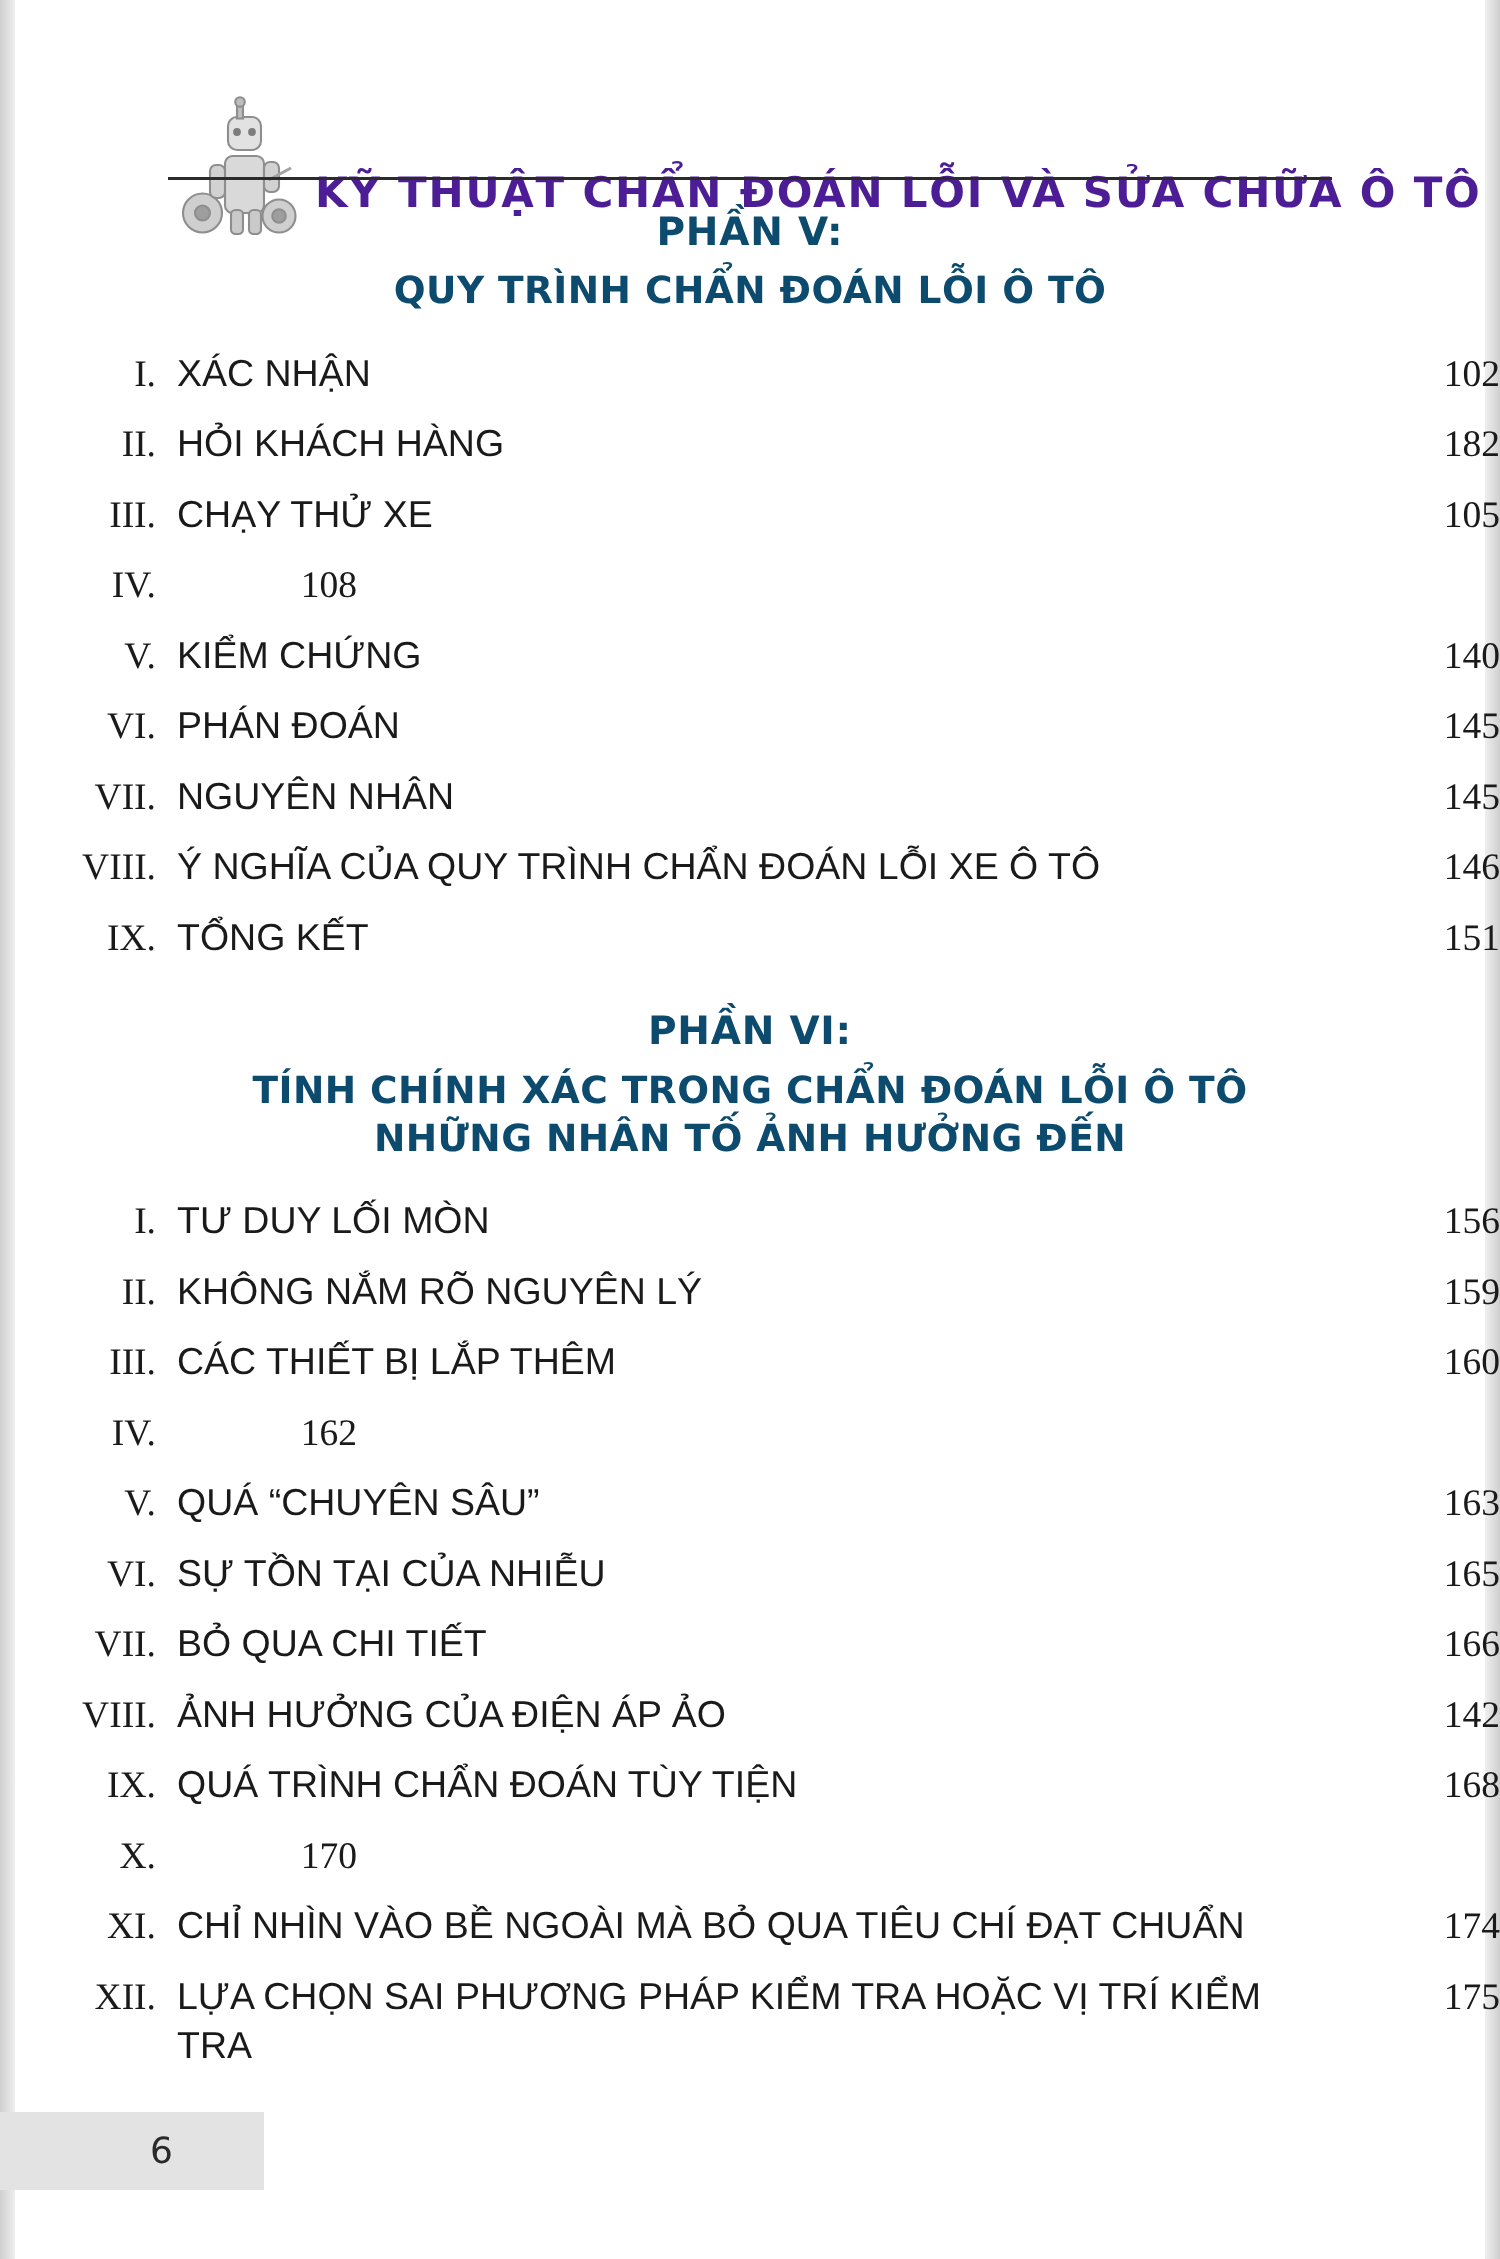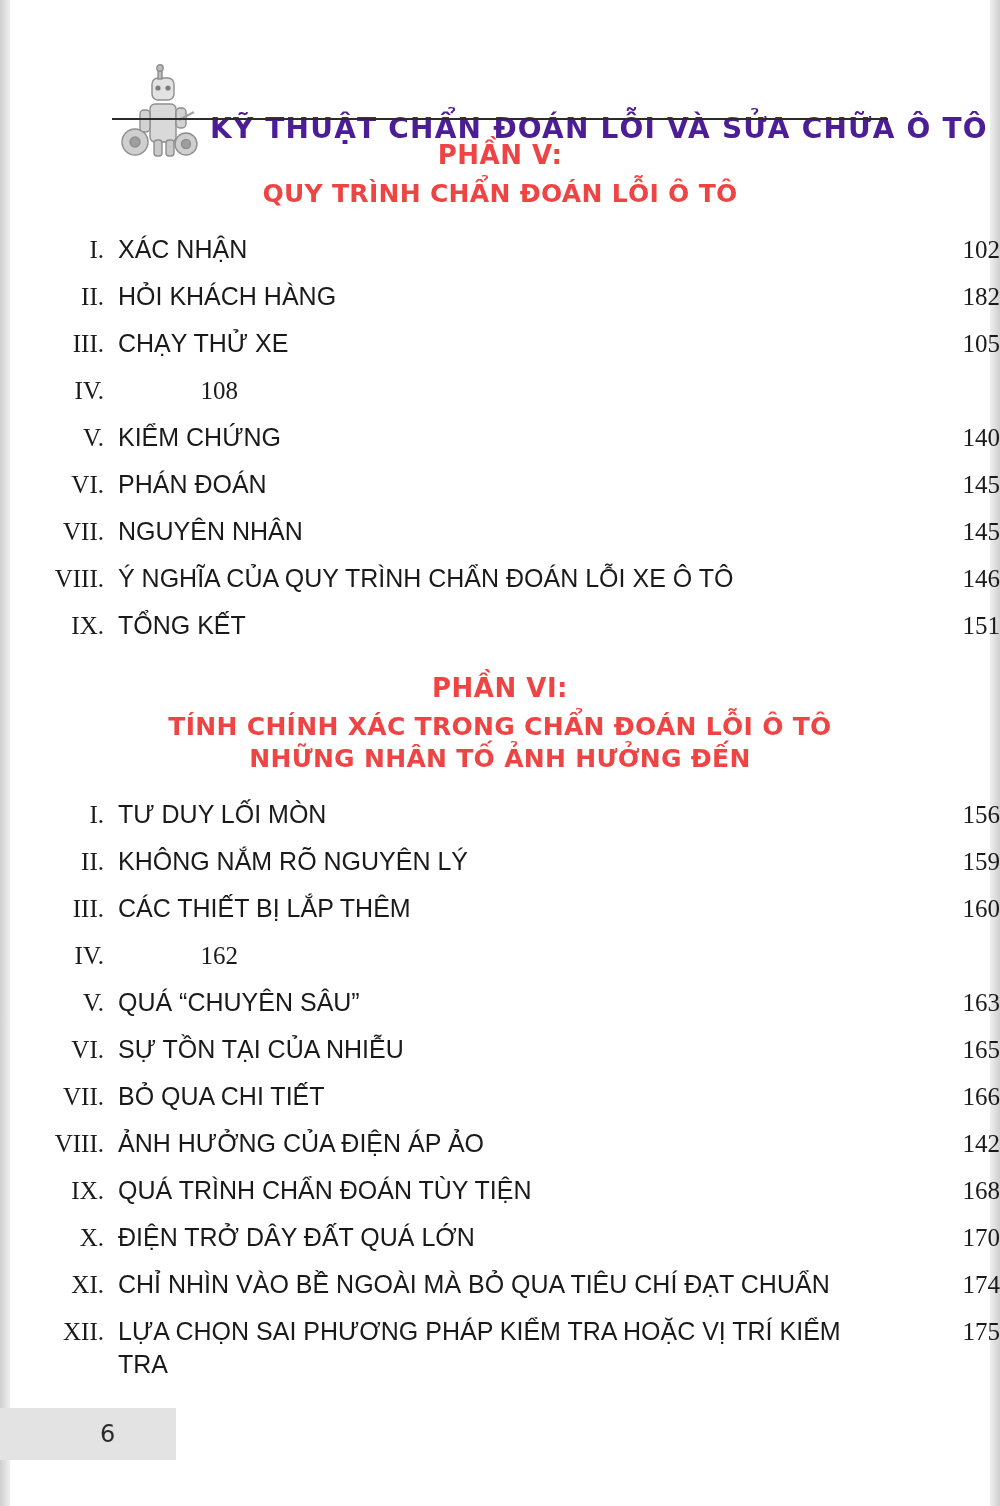--- a/index.html
+++ b/index.html
@@ -73,21 +73,21 @@
     top: 140px;
     width: 1000px;
   }
 
   .part-block { margin-top: 0; }
 
   .part-heading {
     text-align: center;
     font-family: "DejaVu Sans", sans-serif;
     font-weight: 700;
-    color: #ef4444;
+    color: #0c4a6e;
   }
   .part-label {
     font-size: 26px;
     letter-spacing: 0.5px;
     margin-bottom: 8px;
   }
   .part-title-line {
     font-size: 25px;
     letter-spacing: 0.3px;
     line-height: 1.28;
@@ -293,21 +293,20 @@
         <span class="toc-label">ẢNH HƯỞNG CỦA ĐIỆN ÁP ẢO</span>
         <span class="toc-page">142</span>
       </li>
       <li class="toc-item">
         <span class="toc-num">IX.</span>
         <span class="toc-label">QUÁ TRÌNH CHẨN ĐOÁN TÙY TIỆN</span>
         <span class="toc-page">168</span>
       </li>
       <li class="toc-item">
         <span class="toc-num">X.</span>
-        <span class="toc-label">ĐIỆN TRỞ DÂY ĐẤT QUÁ LỚN</span>
         <span class="toc-page">170</span>
       </li>
       <li class="toc-item">
         <span class="toc-num">XI.</span>
         <span class="toc-label">CHỈ NHÌN VÀO BỀ NGOÀI MÀ BỎ QUA TIÊU CHÍ ĐẠT CHUẨN</span>
         <span class="toc-page">174</span>
       </li>
       <li class="toc-item">
         <span class="toc-num">XII.</span>
         <span class="toc-label">LỰA CHỌN SAI PHƯƠNG PHÁP KIỂM TRA HOẶC VỊ TRÍ KIỂM TRA</span>

